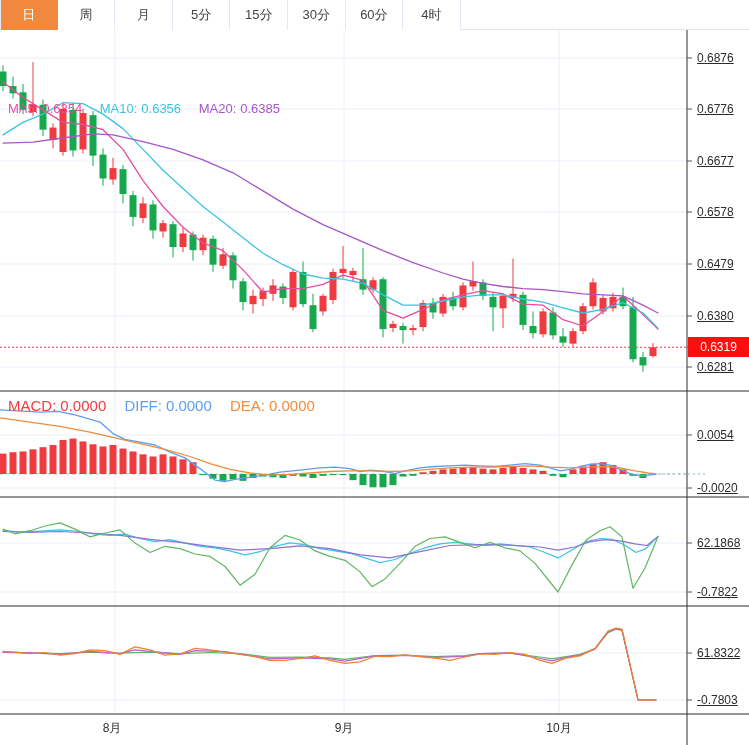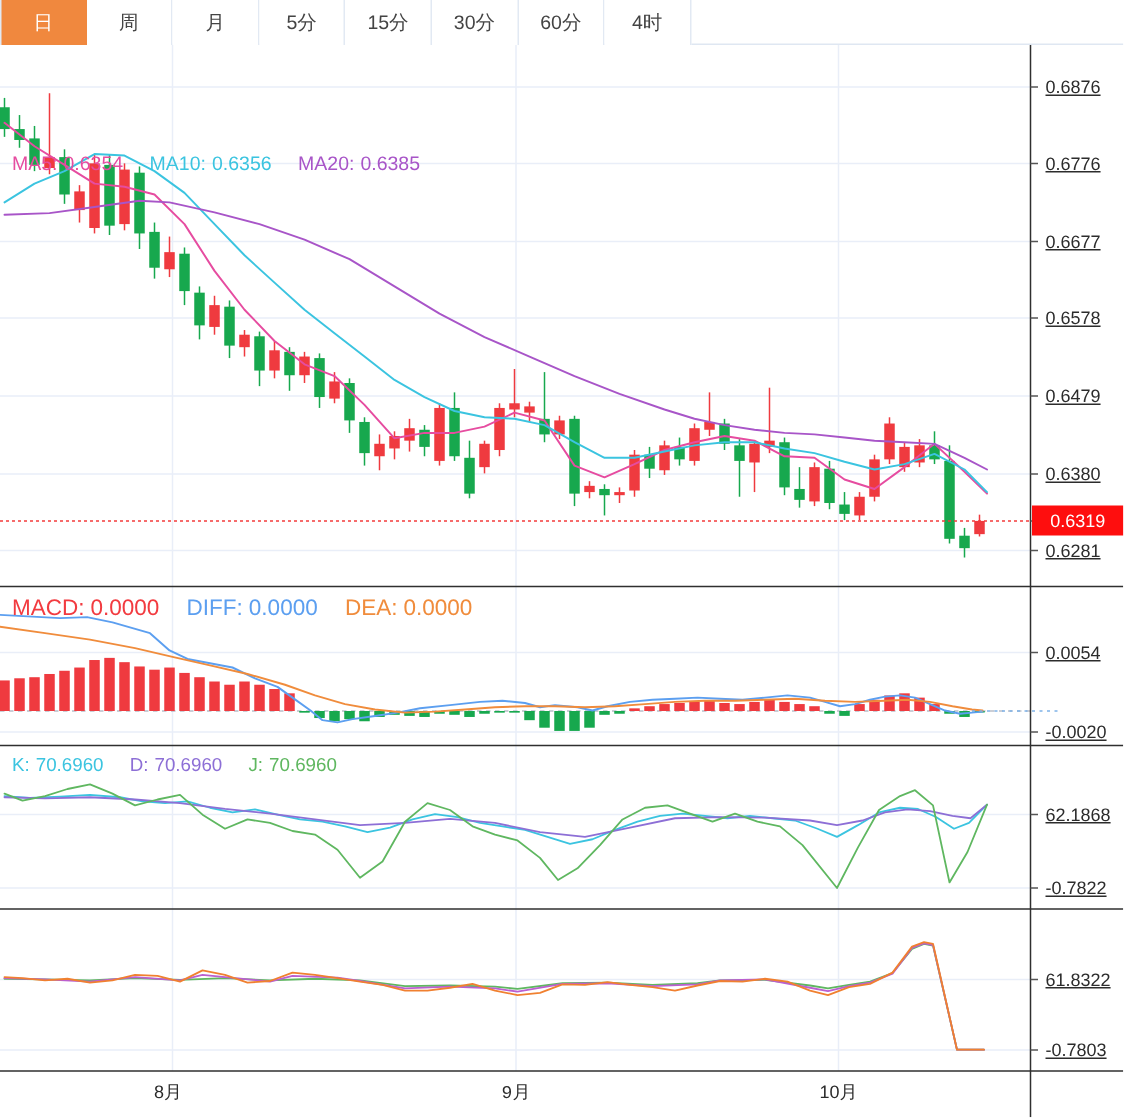--- a/index.html
+++ b/index.html
@@ -300,25 +300,20 @@
     <span class="ma10">MA10:</span><span class="ma10 gap">0.6356</span>
     <span class="ma20">MA20:</span><span class="ma20">0.6385</span>
   </div>
 
   <div class="ovl lg" style="left:8px;top:397px;font-size:15px;">
     <span class="red">MACD:</span><span class="red gap">0.0000</span>
     <span class="diff">DIFF:</span><span class="diff gap">0.0000</span>
     <span class="dea">DEA:</span><span class="dea">0.0000</span>
   </div>
 
-  <div class="ovl lg" style="left:8px;top:503px;font-size:12.5px;">
-    <span class="kcol">K:</span><span class="kcol gap">70.6960</span>
-    <span class="dcol">D:</span><span class="dcol gap">70.6960</span>
-    <span class="jcol">J:</span><span class="jcol">70.6960</span>
-  </div>
 
 
   <div class="ptag">0.6319</div>
 
   <div id="ylabels">
       <div class="ylab" style="top: 58px;">0.6876</div>
       <div class="ylab" style="top: 109px;">0.6776</div>
       <div class="ylab" style="top: 161px;">0.6677</div>
       <div class="ylab" style="top: 212px;">0.6578</div>
       <div class="ylab" style="top: 264px;">0.6479</div>
@@ -326,16 +321,16 @@
       <div class="ylab" style="top: 367px;">0.6281</div>
       <div class="ylab" style="top: 435px;">0.0054</div>
       <div class="ylab" style="top: 488px;">-0.0020</div>
       <div class="ylab" style="top: 543px;">62.1868</div>
       <div class="ylab" style="top: 592px;">-0.7822</div>
       <div class="ylab" style="top: 653px;">61.8322</div>
       <div class="ylab" style="top: 700px;">-0.7803</div>
     </div>
   <div id="xlabels">
       <div class="xlab" style="left: 112px;">8月</div>
-      <div class="xlab" style="left: 344px; font-family: Liberation Mono, monospace;">9月</div>
+      <div class="xlab" style="left: 344px;">9月</div>
       <div class="xlab" style="left: 559px;">10月</div>
     </div>
 </div>
 
 </body></html>

